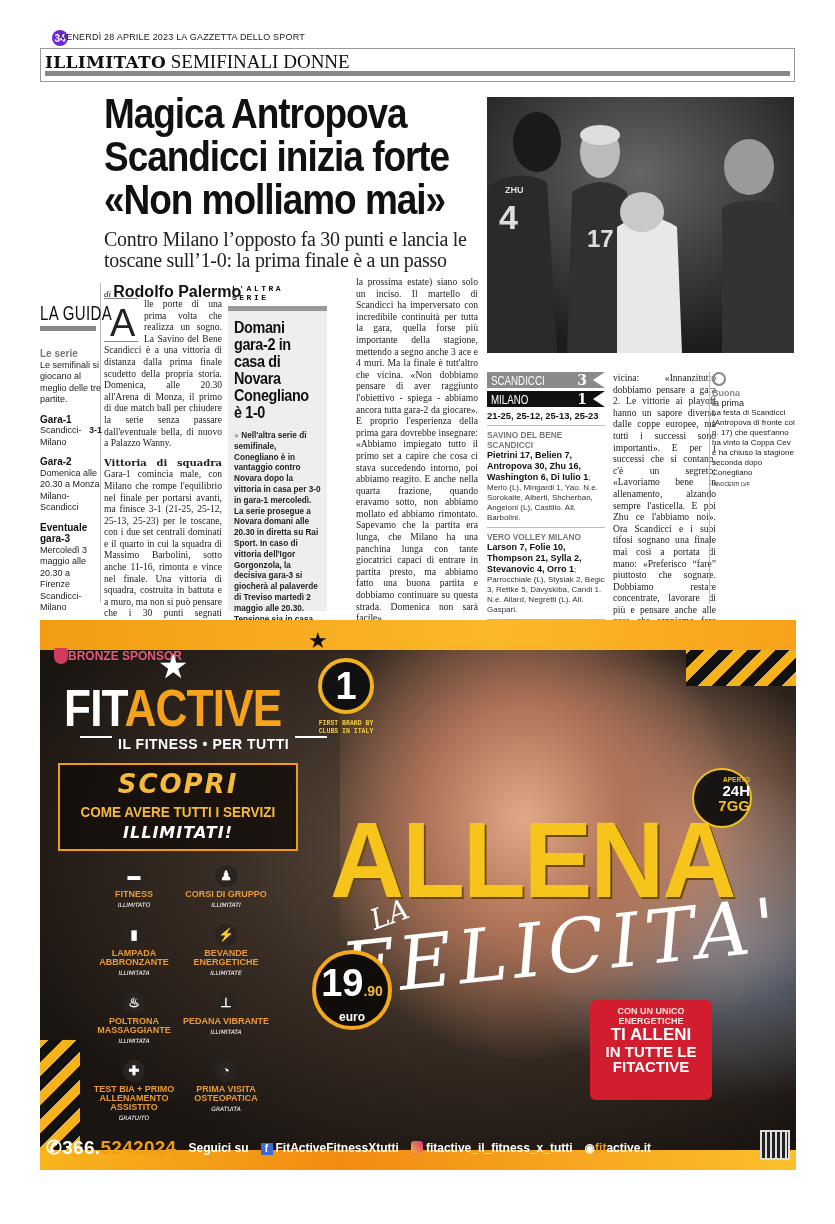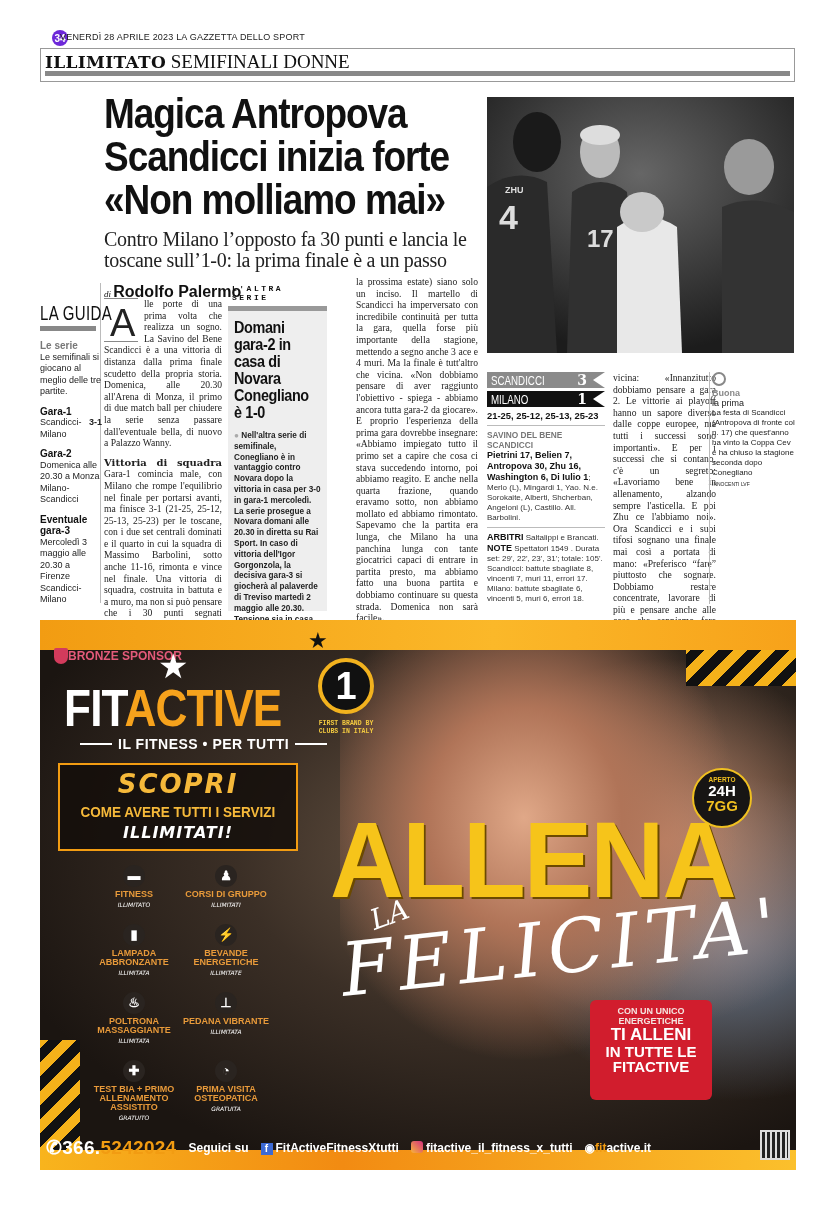--- a/index.html
+++ b/index.html
@@ -12,21 +12,21 @@
 .section-bar .inner{position:absolute;left:4px;top:2px;font-size:19px;white-space:nowrap}
 .section-bar .kick{font-family:"DejaVu Serif",serif;font-weight:900;font-size:17px;letter-spacing:.3px}
 .section-bar .rule{position:absolute;left:4px;right:4px;bottom:5px;height:5px;background:#888}
 .headline{left:104px;top:92px;width:370px;font-family:"Liberation Sans",sans-serif;font-weight:bold;font-size:43px;line-height:43px;letter-spacing:-1.2px;transform:scaleX(.86);transform-origin:left top;width:440px}
 .subhead{left:104px;top:229px;width:380px;font-size:20px;line-height:21px;letter-spacing:-.3px;color:#222}
 .vrule{background:#bbb;width:1px}
 .guide-title{left:40px;top:302px;font:20px "Liberation Sans",sans-serif;transform:scaleX(.75);transform-origin:left;letter-spacing:.5px}
 .guide-bar{left:40px;top:326px;width:56px;height:5px;background:#888}
 .guide{left:40px;top:336px;width:62px;font:9px/11.5px "Liberation Sans",sans-serif;color:#222}
 .guide .h{font-weight:bold;font-size:10px;margin-top:8px;color:#111}
-.guide .h.grey{color:#777;margin-top:4px}
+.guide .h.grey{color:#777;margin-top:12px}
 .guide .score{float:right;font-weight:bold}
 .byline{left:104px;top:283px;font-size:9px;font-style:italic}
 .byline b{font-family:"Liberation Sans",sans-serif;font-style:normal;font-weight:bold;font-size:16px}
 .body-col{font-size:9.6px;line-height:11.6px;text-align:justify;color:#222}
 .dropcap{float:left;font-family:"Liberation Sans",sans-serif;font-size:38px;line-height:36px;padding:6px 6px 0 6px;border-top:1px solid #888;border-bottom:1px solid #888;margin:0 6px 2px 0;width:34px;text-align:center}
 .lead{font-weight:bold;font-family:"DejaVu Serif",serif;font-size:10px}
 .sidebar-box{left:228px;top:282px;width:99px;height:318px}
 .sidebar-box .kicker{font:bold 8px "Liberation Mono",monospace;letter-spacing:2.5px;padding:2px 4px}
 .sidebar-box .bar{height:5px;background:#999;margin:2px 0 0}
 .sidebar-box .panel{background:#eee;height:300px;padding:8px 6px}
@@ -56,41 +56,41 @@
 
 .ad{left:40px;top:620px;width:756px;height:550px;overflow:hidden;background:#17120e}
 .ad .topband{position:absolute;left:0;top:0;width:100%;height:30px;background:linear-gradient(90deg,#f29c12,#fbb829 60%,#f7a21a)}
 .ad .bottomband{position:absolute;left:0;bottom:0;width:100%;height:20px;background:linear-gradient(90deg,#f8b41d,#f28b12 40%,#fbc02c)}
 .ad .bg{position:absolute;left:0;top:30px;right:0;bottom:20px;background:radial-gradient(ellipse at 60% 40%,#6e5a48 0%,#3b2f26 40%,#1b1511 80%)}
 .ad .people{position:absolute;left:300px;top:30px;width:460px;height:480px;background:radial-gradient(ellipse at 40% 35%,#e0a888 0%,#b07458 25%,transparent 55%),radial-gradient(ellipse at 70% 40%,#c88f72 0%,transparent 45%),radial-gradient(ellipse at 85% 60%,#6a7a90 0%,transparent 40%)}
 .sponsor{position:absolute;left:14px;top:28px;font:bold 12px/12px "Liberation Sans",sans-serif;color:#e45a7a;display:flex;align-items:center}
 .sponsor .shield{width:14px;height:16px;background:#d33b5c;border-radius:2px 2px 7px 7px}
 .brand{position:absolute;left:24px;top:62px;font:bold 52px/52px "Liberation Sans",sans-serif;letter-spacing:-1px;transform:scaleX(.85);transform-origin:left}
 .brand .w{color:#fff}.brand .o{color:#f6a21c}
-.tagline{position:absolute;left:40px;top:116px;color:#fff;font:bold 14px "Liberation Sans",sans-serif;letter-spacing:.5px;display:flex;align-items:center;gap:6px}
+.tagline{position:absolute;left:40px;top:116px;color:#fff;font:bold 14px "Liberation Sans",sans-serif;letter-spacing:.5px;display:flex;gap:6px}
 .tagline .ln{width:32px;height:2px;background:#fff}
 .star{position:absolute;color:#fff;font-size:34px;line-height:34px}
 .badge1{position:absolute;left:278px;top:38px;width:56px;height:56px;border-radius:50%;background:#111;border:4px solid #f2b21e;color:#fff;font:bold 38px/48px "Liberation Sans",sans-serif;text-align:center}
 .badge1-txt{position:absolute;left:272px;top:100px;width:68px;text-align:center;color:#f2c940;font:bold 6.5px/7.5px "Liberation Mono",monospace}
 .scopri-box{position:absolute;left:18px;top:143px;width:240px;height:88px;border:2px solid #f29c12;background:rgba(20,14,10,.85)}
 .scopri{position:absolute;left:0;width:100%;text-align:center;top:4px;font:italic bold 26px "DejaVu Sans",sans-serif;color:#f6b93a;letter-spacing:2px}
 .scopri2{position:absolute;left:0;width:100%;text-align:center;top:38px;font:bold 15px "Liberation Sans",sans-serif;color:#f6b93a;transform:scaleX(.9)}
 .scopri3{position:absolute;left:0;width:100%;text-align:center;top:58px;font:italic bold 16px "DejaVu Sans",sans-serif;color:#fff;letter-spacing:1px}
 .services{position:absolute;left:50px;top:245px;width:180px;display:grid;grid-template-columns:1fr 1fr;row-gap:16px;column-gap:4px}
 .svc{text-align:center;color:#e89a3a;font:bold 9px/9px "Liberation Sans",sans-serif}
 .svc .ic{width:22px;height:22px;border-radius:50%;background:#2a2420;margin:0 auto 3px;color:#fff;font-size:13px;line-height:22px}
 .svc .sub{color:#fff;font:italic 6px "DejaVu Sans",sans-serif;margin-top:2px}
 .allena{position:absolute;left:290px;top:190px;color:#f6c41a;font:bold 108px/100px "Liberation Sans",sans-serif;letter-spacing:-2px;transform:scaleX(.95);transform-origin:left;text-shadow:2px 2px 0 #6b4a00}
 .felicita{position:absolute;left:300px;top:290px;color:#fff;font:italic 74px/74px "DejaVu Serif",serif;letter-spacing:6px;transform:rotate(-6deg)}
 .la{position:absolute;left:330px;top:278px;color:#fff;font:italic 28px "DejaVu Serif",serif;transform:rotate(-20deg)}
 .price{position:absolute;left:272px;top:330px;width:80px;height:80px;border-radius:50%;background:#0f0c0a;border:4px solid #f5a81c;color:#fff;text-align:center}
 .price .big{font:bold 38px/42px "Liberation Sans",sans-serif;margin-top:8px}
 .price .dec{font-size:14px;color:#f6b93a}
 .price .eur{font:bold 12px/10px "Liberation Sans",sans-serif}
-.h24{position:absolute;left:692px;top:768px;width:60px;height:60px;border-radius:50%;background:#171514;border:2px solid #f0c020;color:#fff;text-align:center}
+.h24{position:absolute;left:692px;top:768px;width:60px;height:60px;border-radius:50%;background:#171514;border:2px solid #f0c020;color:#fff;text-align:right}
 .h24 .ap{font:bold 6.5px "Liberation Sans",sans-serif;color:#f0c020;margin-top:6px}
 .h24 .a{font:bold 15px/15px "Liberation Sans",sans-serif}
 .h24 .b{font:bold 15px/15px "Liberation Sans",sans-serif;color:#f0c020}
 .redbox{position:absolute;left:590px;top:1000px;width:122px;height:100px;background:#d11d2d;border-radius:6px;text-align:center;padding-top:6px}
 .redbox .l1{color:#f4e4e0;font:bold 9px/10px "Liberation Sans",sans-serif}
 .redbox .l2{color:#fff;font:bold 17px/18px "Liberation Sans",sans-serif}
 .redbox .l3{color:#ffffff;font:bold 15px/15px "Liberation Sans",sans-serif}
 .contacts{position:absolute;left:46px;top:1136px;width:700px;display:flex;align-items:center;gap:12px;color:#fff;font:bold 12px "Liberation Sans",sans-serif}
 .contacts .phone{font-size:19px;letter-spacing:.3px}
 .contacts .phone span{color:#f29c12}
@@ -190,20 +190,24 @@
   <div class="team" style="background:#111">
     <span class="nm">MILANO</span>
     <span class="sc">1</span>
     <span class="arrow"></span>
   </div>
   <div class="sets">21-25, 25-12, 25-13, 25-23</div>
   <div class="roster">
     <div class="tn">SAVINO DEL BENE SCANDICCI</div>
     <b>Pietrini 17, Belien 7, Antropova 30, Zhu 16, Washington 6, Di Iulio 1</b><span>; Merlo (L), Mingardi 1, Yao. N.e. Sorokaite, Alberti, Shcherban, Angeloni (L), Castillo. All. Barbolini.</span>
   </div>
+  <div class="roster">
+    <div class="tn">VERO VOLLEY MILANO</div>
+    <b>Larson 7, Folie 10, Thompson 21, Sylla 2, Stevanovic 4, Orro 1</b><span>; Parrocchiale (L), Stysiak 2, Begic 3, Rettke 5, Davyskiba, Candi 1. N.e. Allard, Negretti (L). All. Gaspari.</span>
+  </div>
   <div class="roster" style="border:none">
     <b>ARBITRI</b> <span>Saltalippi e Brancati.</span><br>
     <b>NOTE</b> <span>Spettatori 1549 . Durata set: 29', 22', 23', 31'; totale: 105'. Scandicci: battute sbagliate 8, vincenti 7, muri 11, errori 17. Milano: battute sbagliate 6, vincenti 5, muri 6, errori 18.</span>
   </div>
 </div>
 
 <div class="abs right-col">
   <div class="body-col">vicina: «Innanzitutto dobbiamo pensare a gara 2. Le vittorie ai playoff hanno un sapore diverso dalle coppe europee, ma tutti i successi sono importanti». E per i successi che si contano, c'è un segreto: «Lavoriamo bene in allenamento, alzando sempre l'asticella. E poi Zhu ce l'abbiamo noi». Ora Scandicci e i suoi tifosi sognano una finale mai così a portata di mano: «Preferisco “fare” piuttosto che sognare. Dobbiamo restare concentrate, lavorare di più e pensare anche alle cose che sappiamo fare bene. Promesse? Non dico niente, voglio concentrarmi sempre a dare il meglio per uscire sempre a testa alta dal campo».</div>
   <div class="repro">© RIPRODUZIONE RISERVATA</div>
   <div class="readtime">
@@ -291,20 +295,24 @@
         <div class="ic">◔</div>
         <div>PRIMA VISITA OSTEOPATICA</div>
         <div class="sub">GRATUITA</div>
       </div>
   </div>
 
   <div class="allena">ALLENA</div>
   <div class="la">LA</div>
   <div class="felicita">FELICITA'</div>
 
+  <div class="price">
+    <div class="big"><span>19</span><span class="dec">.90</span></div>
+    <div class="eur">euro</div>
+  </div>
 </div>
 
 <div class="abs h24">
   <div class="ap">APERTO</div>
   <div class="a">24H</div>
   <div class="b">7GG</div>
 </div>
 
 <div class="abs redbox">
   <div class="l1">CON UN UNICO ENERGETICHE</div>

